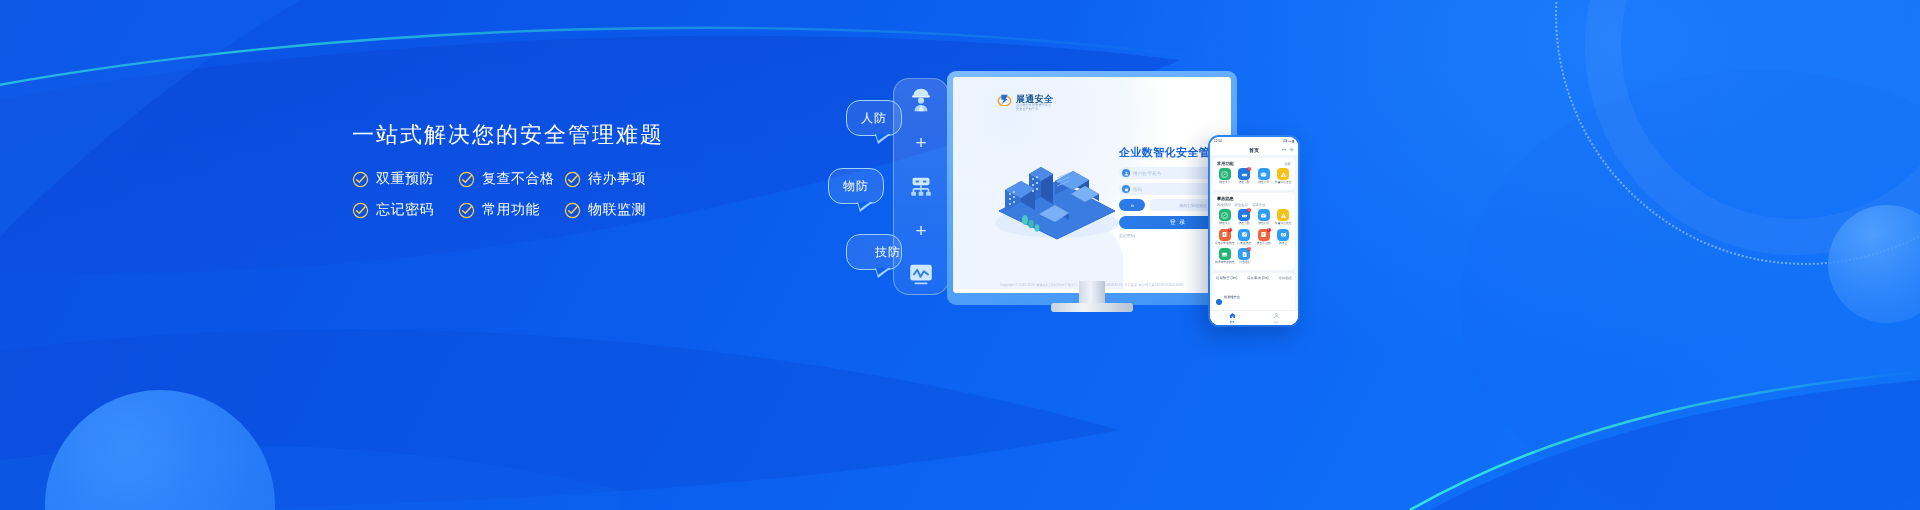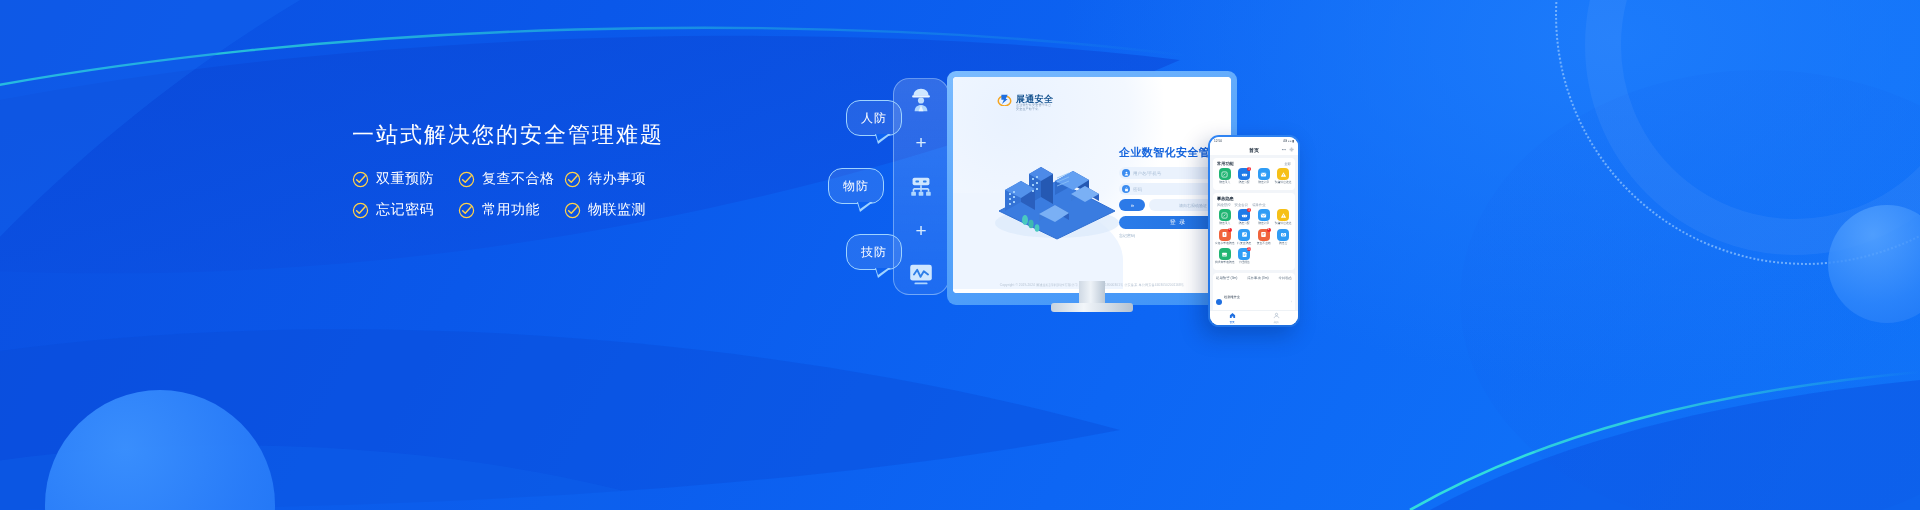--- a/index.html
+++ b/index.html
@@ -92,21 +92,21 @@
     width:0;height:0;border-left:3px solid transparent;
     border-right:13px solid transparent; border-top:10px solid #9fd3ff;
   }
   .badge:before{
     content:""; position:absolute; left:29px; bottom:-6px;
     width:0;height:0;border-left:2px solid transparent;
     border-right:10px solid transparent; border-top:7px solid #0d62f0; z-index:1;
   }
   #badge-0{left:846px; top:80px;}
   #badge-1{left:828px; top:148px;}
-  #badge-2{left:846px; top:214px;}
+  #badge-2{left:846px; top:214px;justify-content:flex-end;}
 
   
   .monitor{position:absolute; left:947px; top:71px; width:290px; height:234px;}
   .mon-bezel{
     position:absolute; inset:0; border-radius:9px;
     background:linear-gradient(160deg,#7cbcff 0%,#5aa6fb 45%,#3f93f7 100%);
     padding:6px 6px 12px 6px;
   }
   .mon-screen{
     position:relative; width:100%; height:100%; border-radius:4px;

